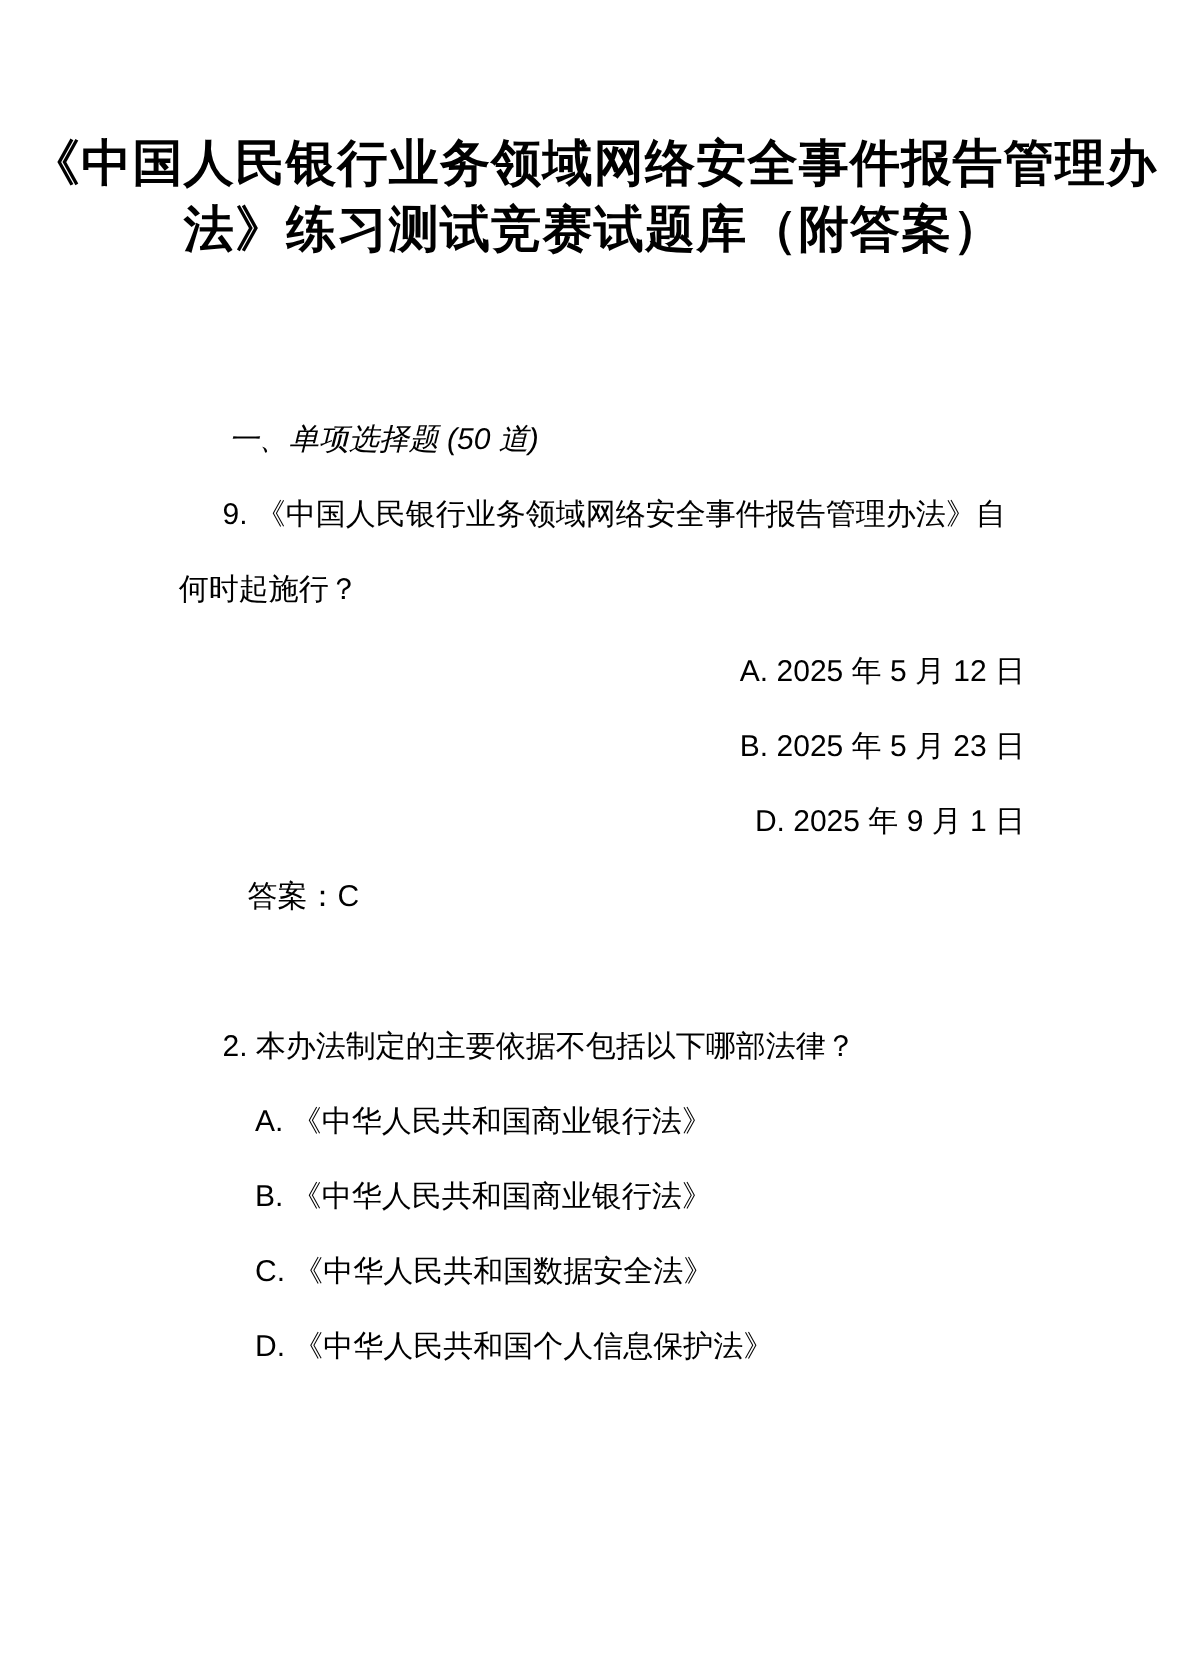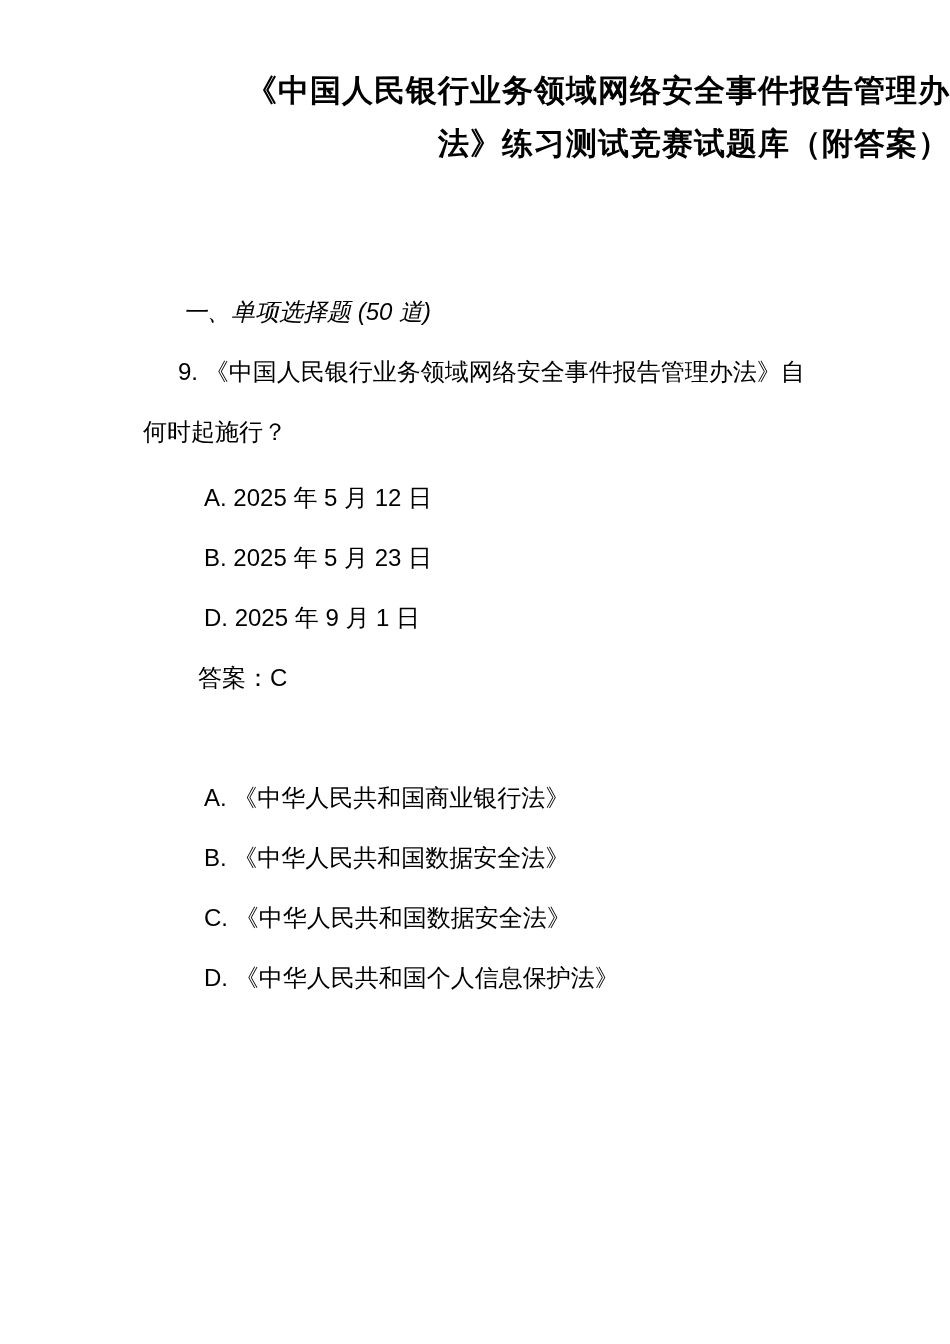--- a/index.html
+++ b/index.html
@@ -10,25 +10,25 @@
   .page {
     position: relative;
     width: 950px;
     height: 1344px;
     background: #ffffff;
     color: #000000;
     overflow: hidden;
     font-family: "Liberation Sans", sans-serif;
   }
   .doc-title {
-    padding-top: 64px;
-    text-align: right;
+    padding-top: 104px;
+    text-align: center;
     font-family: "Liberation Serif", "DejaVu Serif", serif;
     font-weight: 700;
-    font-size: 31px;
+    font-size: 40px;
     line-height: 53px;
     letter-spacing: 1px;
   }
   .doc-body {
     margin-left: 143px;
     margin-right: 130px;
     font-size: 24px;
     line-height: 60px;
   }
   .section-heading {
@@ -37,20 +37,21 @@
     font-style: italic;
   }
   .stem-line.indent {
     text-indent: 35px;
   }
   .options .option {
     padding-left: 61px;
   }
   .options.q1-options {
     margin-top: 6px;
+    text-align: right;
   }
   .answer {
     padding-left: 55px;
   }
   .question.q2 {
     margin-top: 60px;
   }
 </style>
 </head>
 <body>
@@ -71,22 +72,23 @@
       <div class="stem-line">何时起施行？</div>
       <div class="options q1-options">
         <div class="option">A. 2025 年 5 月 12 日</div>
         <div class="option">B. 2025 年 5 月 23 日</div>
         <div class="option">D. 2025 年 9 月 1 日</div>
       </div>
       <div class="answer">答案：C</div>
     </div>
 
     <div class="question q2">
+      <div class="stem-line indent">2. 本办法制定的主要依据不包括以下哪部法律？</div>
       <div class="options">
         <div class="option">A. 《中华人民共和国商业银行法》</div>
-        <div class="option">B. 《中华人民共和国数据安全法》</div>
+        <div class="option">B. 《中华人民共和国商业银行法》</div>
         <div class="option">C. 《中华人民共和国数据安全法》</div>
         <div class="option">D. 《中华人民共和国个人信息保护法》</div>
       </div>
     </div>
 
   </div>
 </div>
 
 </body></html>

